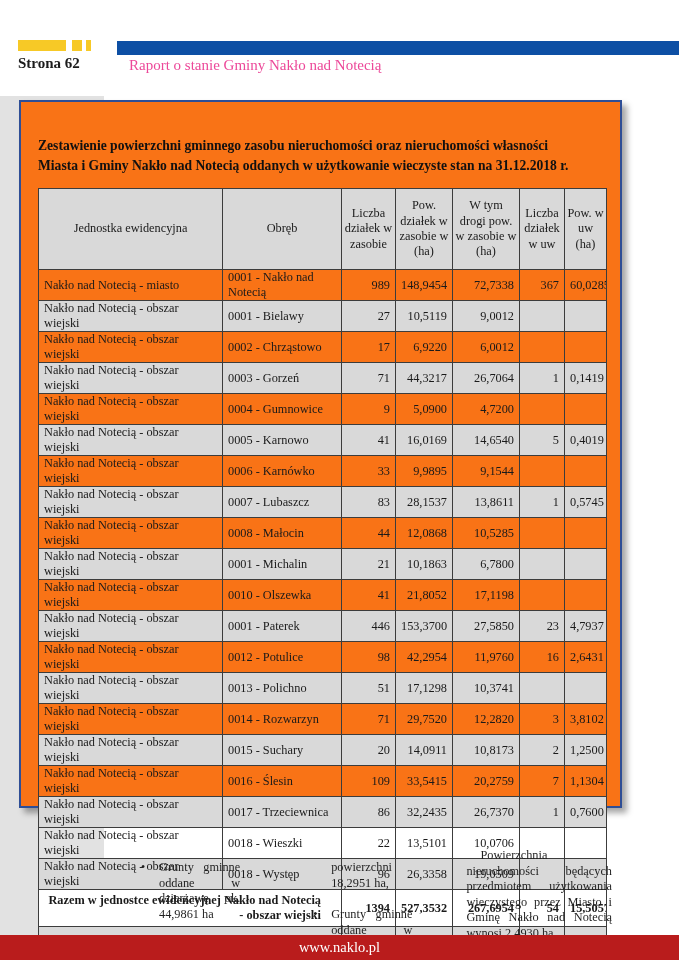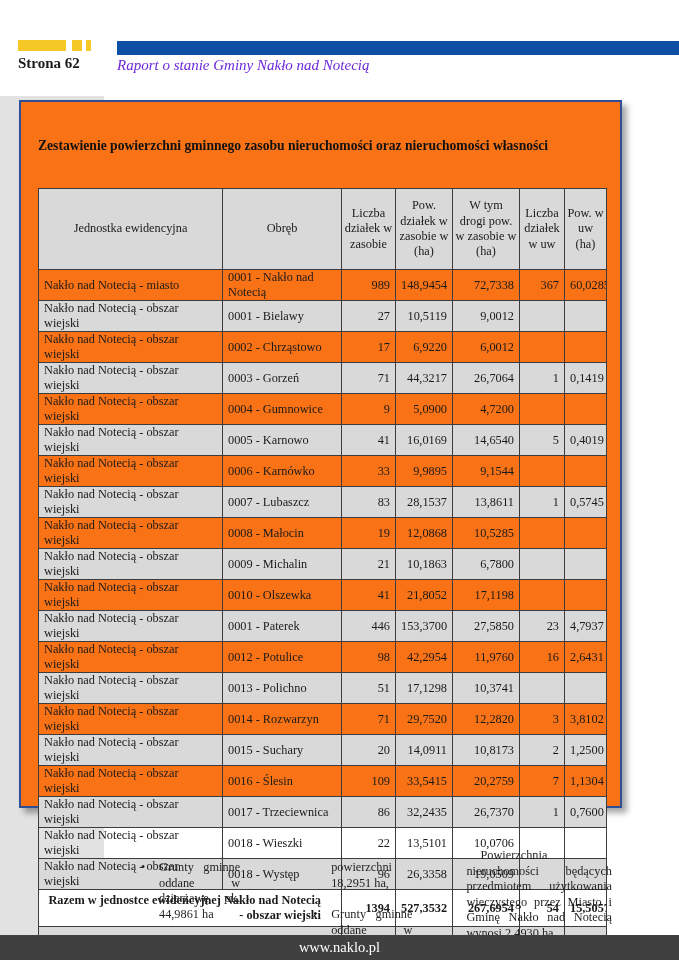--- a/index.html
+++ b/index.html
@@ -8,21 +8,21 @@
     background:#ffffff;
     font-family:"Liberation Serif","DejaVu Serif",serif;
     color:#1a1a1a;
   }
   
   .yellow-main{position:absolute;left:18px;top:40px;width:48px;height:11px;background:#f7c926;}
   .yellow-sq{position:absolute;left:72px;top:40px;width:10px;height:11px;background:#f7c926;}
   .yellow-thin{position:absolute;left:86px;top:40px;width:5px;height:11px;background:#f7c926;}
   .page-label{position:absolute;left:18px;top:55px;font-size:15px;font-weight:bold;color:#1b1b1b;}
   .blue-bar{position:absolute;left:117px;top:41px;width:562px;height:14px;background:#0d4fa4;}
-  .report-title{position:absolute;left:117px;top:57px;font-size:15px;color:#6d28d9;font-style:italic;}
+  .report-title{position:absolute;left:129px;top:57px;font-size:15px;color:#ec4899;}
   
   .gray-col{position:absolute;left:0;top:96px;width:104px;height:839px;background:#e2e2e2;}
   
   .card{
     position:absolute;left:19px;top:100px;width:599px;height:704px;
     background:#f97316;border:2px solid #2e4e96;
     box-shadow:5px 5px 6px rgba(0,0,0,0.35);
   }
   .card-title{
     margin:34px 15px 0 17px;font-size:13.6px;font-weight:bold;line-height:1.5;color:#111;
@@ -62,41 +62,42 @@
   .notes .ncol1{width:144px;}
   .notes .ncol2{width:144px;}
   .notes .ncol3{width:160px;}
   .note-item{position:relative;padding-left:25px;margin:16px;}
   .note-plain{margin:16px;padding-left:25px;}
   .note-para{margin:4px;text-indent:14px;}
   .bullet{position:absolute;left:7px;top:0;}
   .bullet::before{content:"\2022";font-size:12px;}
   
   .footer{
-    position:absolute;left:0;top:935px;width:679px;height:25px;background:#404040;
+    position:absolute;left:0;top:935px;width:679px;height:25px;background:#b91c1c;
     color:#ffffff;text-align:center;line-height:25px;font-size:14.5px;
   }
 </style>
 </head>
 <body>
 
 <div>
   <div class="yellow-main"></div>
   <div class="yellow-sq"></div>
   <div class="yellow-thin"></div>
   <div class="page-label">Strona 62</div>
   <div class="blue-bar"></div>
   <div class="report-title">Raport o stanie Gminy Nakło nad Notecią</div>
 </div>
 
 <div class="gray-col"></div>
 
 <div class="card">
   <div class="card-title">
     <span>Zestawienie powierzchni gminnego zasobu nieruchomości oraz nieruchomości własności</span><br>
+    <span>Miasta i Gminy Nakło nad Notecią oddanych  w użytkowanie wieczyste stan na 31.12.2018 r.</span>
   </div>
 
   <table class="land">
     <colgroup>
       <col class="c1">
         <col class="c2">
         <col class="c3">
         <col class="c4">
         <col class="c5">
         <col class="c6">
@@ -182,29 +183,29 @@
           <td class="txt">0007 - Lubaszcz</td>
           <td class="num">83</td>
           <td class="num">28,1537</td>
           <td class="num">13,8611</td>
           <td class="num">1</td>
           <td class="num">0,5745</td>
         </tr>
         <tr>
           <td class="txt">Nakło nad Notecią - obszar wiejski</td>
           <td class="txt">0008 - Małocin</td>
-          <td class="num">19</td>
+          <td class="num">44</td>
           <td class="num">12,0868</td>
           <td class="num">10,5285</td>
           <td class="num"></td>
           <td class="num"></td>
         </tr>
         <tr class="alt">
           <td class="txt">Nakło nad Notecią - obszar wiejski</td>
-          <td class="txt">0009 - Michalin</td>
+          <td class="txt">0001 - Michalin</td>
           <td class="num">21</td>
           <td class="num">10,1863</td>
           <td class="num">6,7800</td>
           <td class="num"></td>
           <td class="num"></td>
         </tr>
         <tr>
           <td class="txt">Nakło nad Notecią - obszar wiejski</td>
           <td class="txt">0010 - Olszewka</td>
           <td class="num">41</td>

